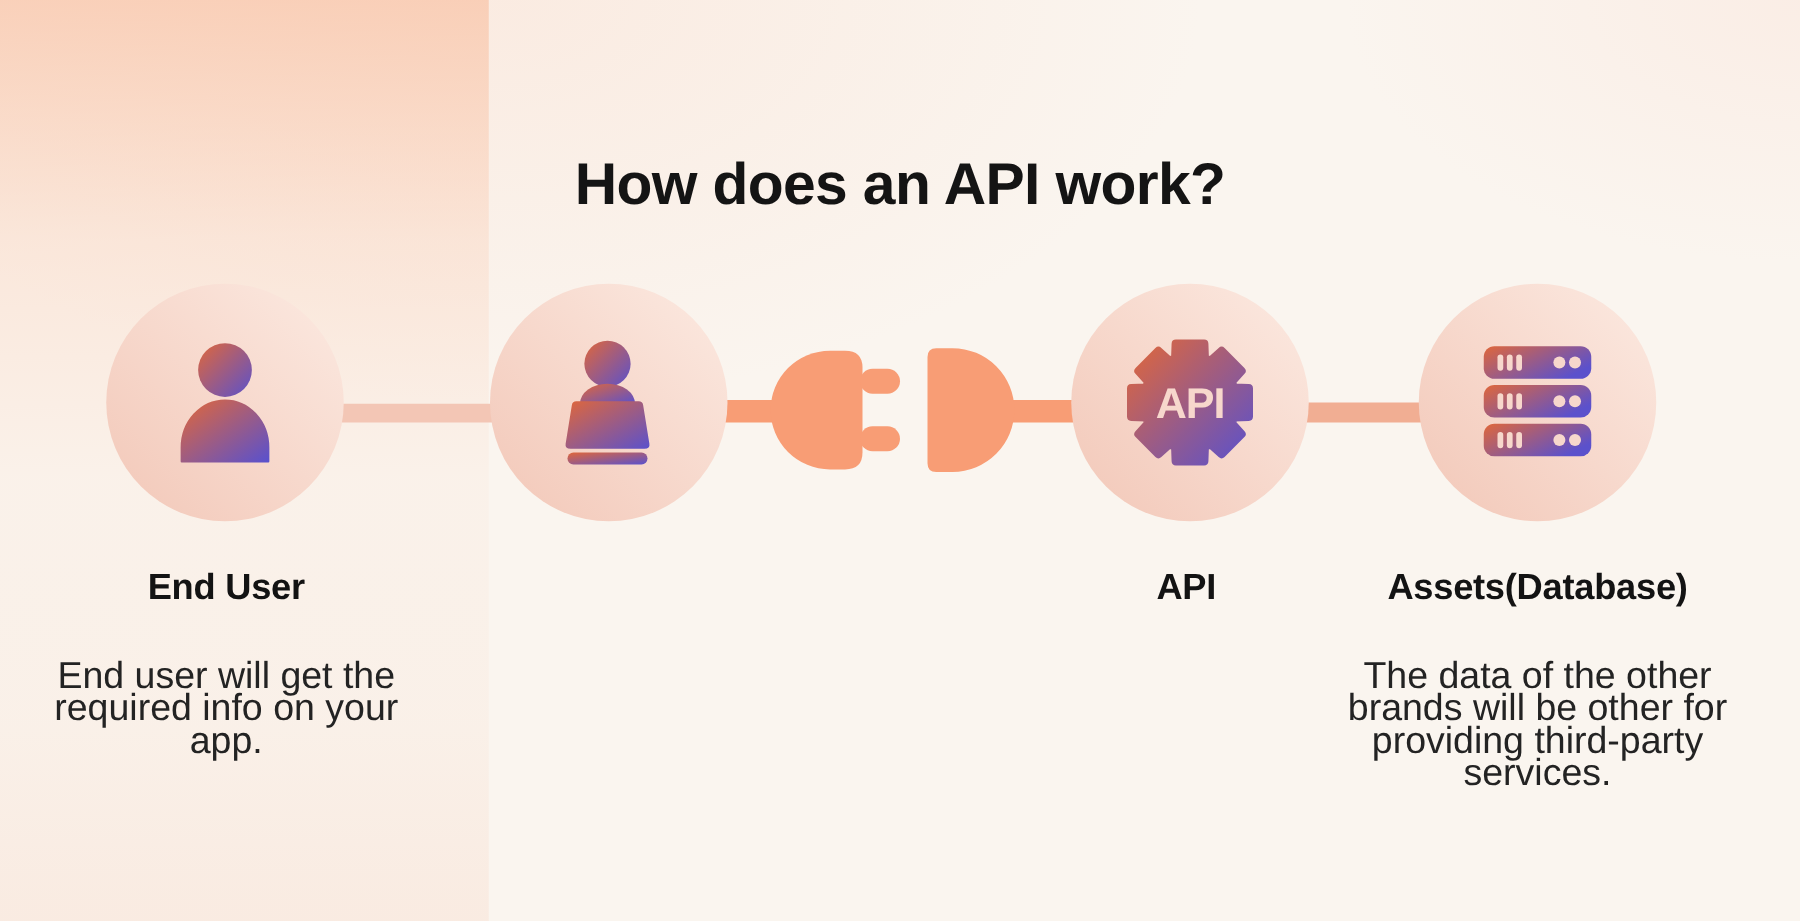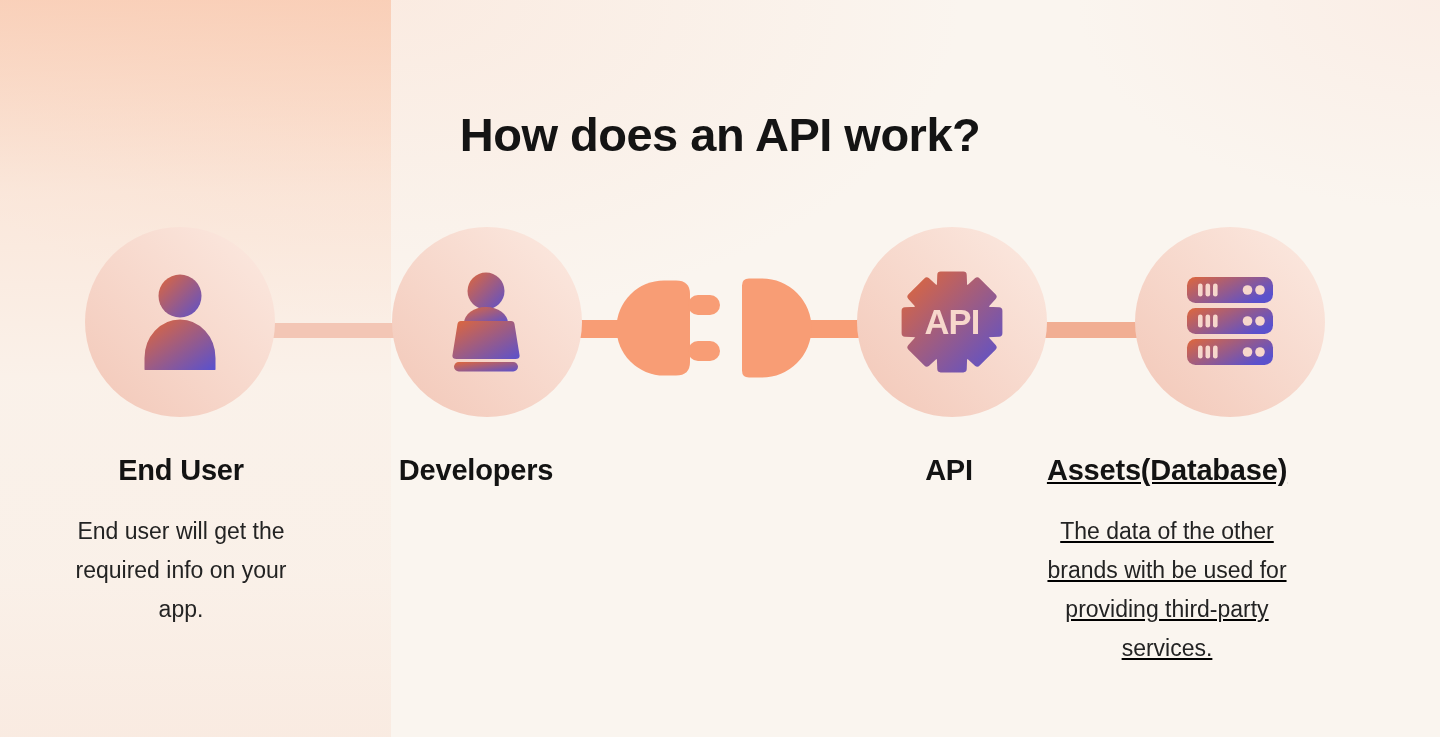--- a/index.html
+++ b/index.html
@@ -14,37 +14,37 @@
   .bg-left{
     position:absolute;left:0;top:0;width:391px;height:737px;
     background:linear-gradient(to bottom,
       rgba(249,199,172,0.78) 0%,
       rgba(250,210,188,0.40) 26%,
       rgba(250,222,206,0.16) 52%,
       rgba(248,212,192,0.14) 78%,
       rgba(247,206,186,0.26) 100%);
   }
   .title{
-    position:absolute;left:0;right:0;top:107px;margin:0;
+    position:absolute;left:0;right:0;top:107px;margin:12px;
     text-align:center;font-size:47px;font-weight:700;letter-spacing:-0.5px;color:#141414;
   }
   .circle{
     position:absolute;top:227px;width:190px;height:190px;border-radius:50%;
     background:linear-gradient(225deg,#FBE7DE 8%,#F3CABB 92%);
     display:flex;align-items:center;justify-content:center;
   }
   .circle svg{display:block;}
   .connector{position:absolute;}
   .conn-light{background:#F3C6B5;}
   .conn-salmon{background:#F89D75;}
   .conn-mid{background:#F1AE93;}
   .plug-svg{position:absolute;left:616px;top:277px;}
   .col{position:absolute;top:452px;width:310px;text-align:center;}
   .col h2{margin:0;font-size:29px;line-height:36px;font-weight:700;color:#131313;letter-spacing:-0.2px;}
-  .col p{margin:24px 0 0 0;font-size:23px;line-height:39px;color:#232323;white-space:pre-line;}
+  .col p{margin:40px 0 0 0;font-size:30px;line-height:26px;color:#232323;white-space:pre-line;}
 </style>
 </head>
 <body>
 
 <div class="canvas">
 
   <div class="bg-left"></div>
 
   <h1 class="title">How does an API work?</h1>
 
@@ -137,28 +137,27 @@
   </div>
 
   <div class="col" style="left:26px;">
     <h2>End User</h2>
     <p>End user will get the
 required info on your
 app.</p>
   </div>
 
   <div class="col" style="left:321px;">
-    <h2>Developers</h2>
   </div>
 
   <div class="col" style="left:794px;">
     <h2>API</h2>
   </div>
 
-  <div class="col" style="left:1012px;text-decoration:underline;">
+  <div class="col" style="left:1075px;">
     <h2>Assets(Database)</h2>
     <p>The data of the other
-brands with be used for
+brands will be other for
 providing third-party
 services.</p>
   </div>
 
 </div>
 
 </body></html>

